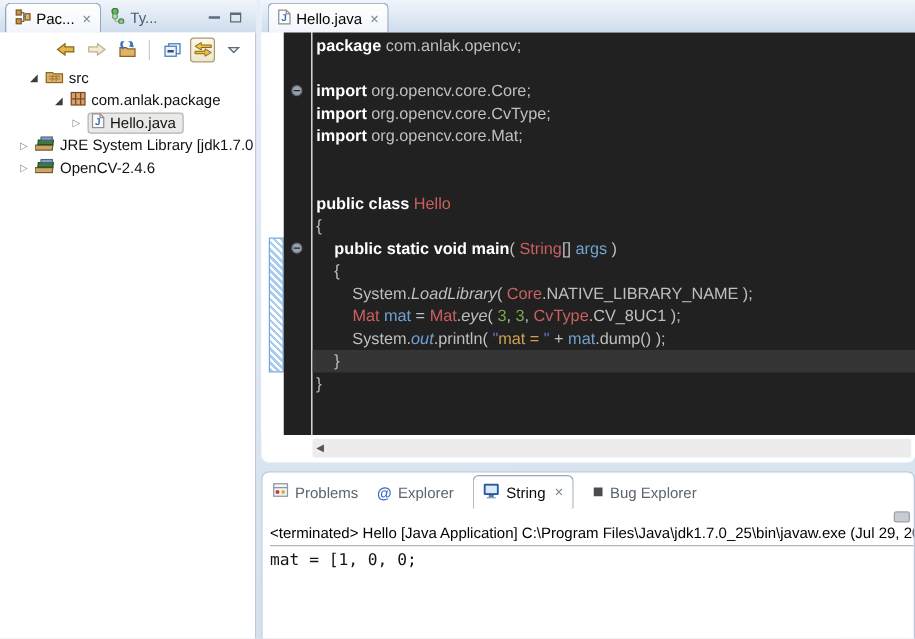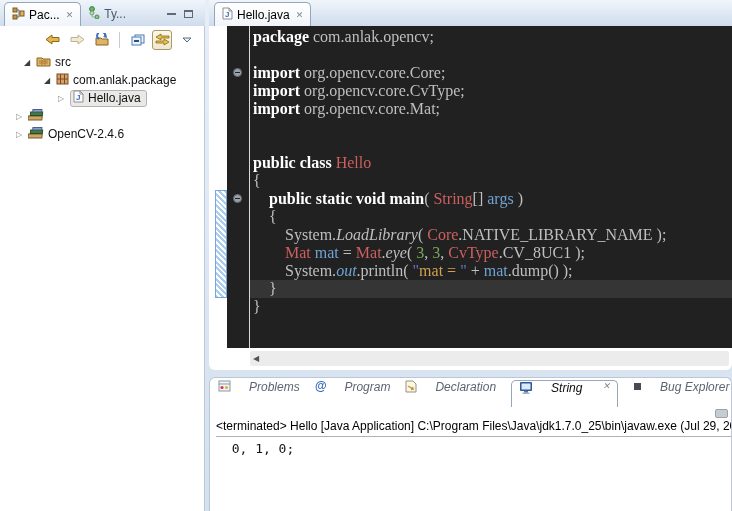--- a/index.html
+++ b/index.html
@@ -54,21 +54,21 @@
   #fold-gutter { position:absolute; left:18px; top:0; width:22px; height:322px;
     background:var(--c-bg); }
   .fold { position:absolute; left:6px; width:9px; height:9px; border-radius:50%;
     background:#99a1a9; border:1px solid #5f6a74; }
   .fold::after { content:""; position:absolute; left:1px; right:1px; top:3px;
     height:1px; background:#20242a; }
   #gutter-sep { position:absolute; left:40px; top:0; width:1px; height:322px;
     background:#d8d8d8; }
   #code { position:absolute; left:41px; top:0; right:0; height:322px;
     background:var(--c-bg); padding:2px 0 0 3px;
-    font-family:Liberation Serif, serif; font-size:16px; line-height:18px;
+    font-family:Liberation Sans, sans-serif; font-size:13px; line-height:18px;
     white-space:pre; color:var(--c-def); overflow:hidden; }
   .cl { height:18px; }
   .cl.hl { background:#353535; margin-left:-3px; padding-left:3px; }
   .s-kw { color:var(--c-kw); font-weight:bold; }
   .s-d  { color:var(--c-def); }
   .s-t  { color:var(--c-typ); }
   .s-v  { color:var(--c-var); }
   .s-n  { color:var(--c-num); }
   .s-q  { color:var(--c-q); }
   .s-st { color:var(--c-str); }
@@ -77,22 +77,22 @@
   #hscroll { position:absolute; left:41px; right:3px; top:351px; height:15px;
     background:#ececec; border-radius:2px; display:flex; align-items:center; }
   #hscroll .larrow { font-size:8px; color:#555; padding-left:3px; }
 
   
   #bottom-panel { left:209px; top:377px; width:523px; height:134px; background:#fff;
     border:1px solid #bac7d8; border-bottom:none; border-radius:6px 6px 0 0;
     overflow:hidden; }
   .btabs { display:flex; align-items:flex-end; height:29px; padding-left:8px;
     gap:15px; overflow:hidden; white-space:nowrap; }
-  .btab { display:flex; align-items:flex-start; gap:18px; font-size:12px;
-    color:#5c6570; height:27px;font-style:italic; }
+  .btab { display:flex; align-items:center; gap:5px; font-size:12px;
+    color:#5c6570; height:27px; }
   .btab.active { background:#fff; border:1px solid #96a6bb; border-bottom:none;
     border-radius:5px 5px 0 0; padding:0 7px; color:#0a0a0a; }
   #console-area { position:relative; padding:12px 0 0 6px; }
   #console-header { font-size:12px; color:#000; white-space:nowrap;
     overflow:hidden; padding-bottom:3px; border-bottom:1px solid #b2b2b2; }
   #console-out { margin-top:3px; font-family:"DejaVu Sans Mono", monospace;
     font-size:13px; line-height:18px; color:#141414; white-space:pre; }
   #console-chip { position:absolute; right:3px; top:2px; width:13px; height:9px;
     background:#c7ccd2; border:1px solid #9aa2ac; border-radius:2px; }
 
@@ -213,20 +213,21 @@
 
       <div class="trow" style="padding-left:14px">
         <span class="arrow col">▷</span>
         <span>
           <svg width="16" height="12" viewBox="0 0 16 12">
               <rect x="1" y="7" width="14" height="4" fill="#caa56a" stroke="#7a5a28" transform="skewX(-6)"></rect>
               <rect x="3" y="3" width="12" height="3.6" fill="#3f7a3f" stroke="#245124" transform="skewX(-6)"></rect>
               <rect x="5" y="0.5" width="9" height="2.6" fill="#8aa0c0" stroke="#4a628a" transform="skewX(-6)"></rect>
             </svg>
         </span>
+        <span>JRE System Library [jdk1.7.0</span>
       </div>
 
       <div class="trow" style="padding-left:14px">
         <span class="arrow col">▷</span>
         <span>
           <svg width="16" height="12" viewBox="0 0 16 12">
               <rect x="1" y="7" width="14" height="4" fill="#caa56a" stroke="#7a5a28" transform="skewX(-6)"></rect>
               <rect x="3" y="3" width="12" height="3.6" fill="#3f7a3f" stroke="#245124" transform="skewX(-6)"></rect>
               <rect x="5" y="0.5" width="9" height="2.6" fill="#8aa0c0" stroke="#4a628a" transform="skewX(-6)"></rect>
             </svg>
@@ -274,30 +275,21 @@
               <rect x="1" y="1" width="11" height="10" fill="#f2f4f6" stroke="#8a97a6"></rect>
               <line x1="1" y1="4" x2="12" y2="4" stroke="#8a97a6"></line>
               <circle cx="4" cy="7.5" r="1.6" fill="#cc3b3b"></circle>
               <circle cx="8.5" cy="7.5" r="1.6" fill="#e0b23c"></circle>
             </svg>
         </span>
         <span>Problems</span>
       </div>
       <div class="btab">
         <span class="at-icon">@</span>
-        <span>Program</span>
-      </div>
-      <div class="btab">
-        <span>
-          <svg width="12" height="13" viewBox="0 0 12 13">
-              <path d="M1 1 H8 L11 4 V12 H1 Z" fill="#fbf6e8" stroke="#9a917a"></path>
-              <path d="M3 6 L8 9 L6 9.5 M8 9 L7.5 7" stroke="#c09a30" fill="none" stroke-width="1.4"></path>
-            </svg>
-        </span>
-        <span>Declaration</span>
+        <span>Explorer</span>
       </div>
       <div class="btab active">
         <span>
           <svg width="14" height="13" viewBox="0 0 14 13">
               <rect x="1" y="1" width="12" height="9" rx="1" fill="#2a5a9a"></rect>
               <rect x="2.5" y="2.5" width="9" height="6" fill="#ddeafd"></rect>
               <rect x="5" y="10" width="4" height="1.6" fill="#5a7a9a"></rect>
               <rect x="3.5" y="11.6" width="7" height="1.2" fill="#8aa0b5"></rect>
             </svg>
         </span>
@@ -311,17 +303,17 @@
             </svg>
         </span>
         <span>Bug Explorer</span>
       </div>
 
     </div>
 
     <div id="console-area">
       <div id="console-chip"></div>
       <div id="console-header">&lt;terminated&gt; Hello [Java Application] C:\Program Files\Java\jdk1.7.0_25\bin\javaw.exe (Jul 29, 20</div>
-      <div id="console-out"><div>  0, 1, 0;</div></div>
+      <div id="console-out"><div>mat = [1, 0, 0;</div></div>
     </div>
   </div>
 
 </div>
 
 </body></html>

